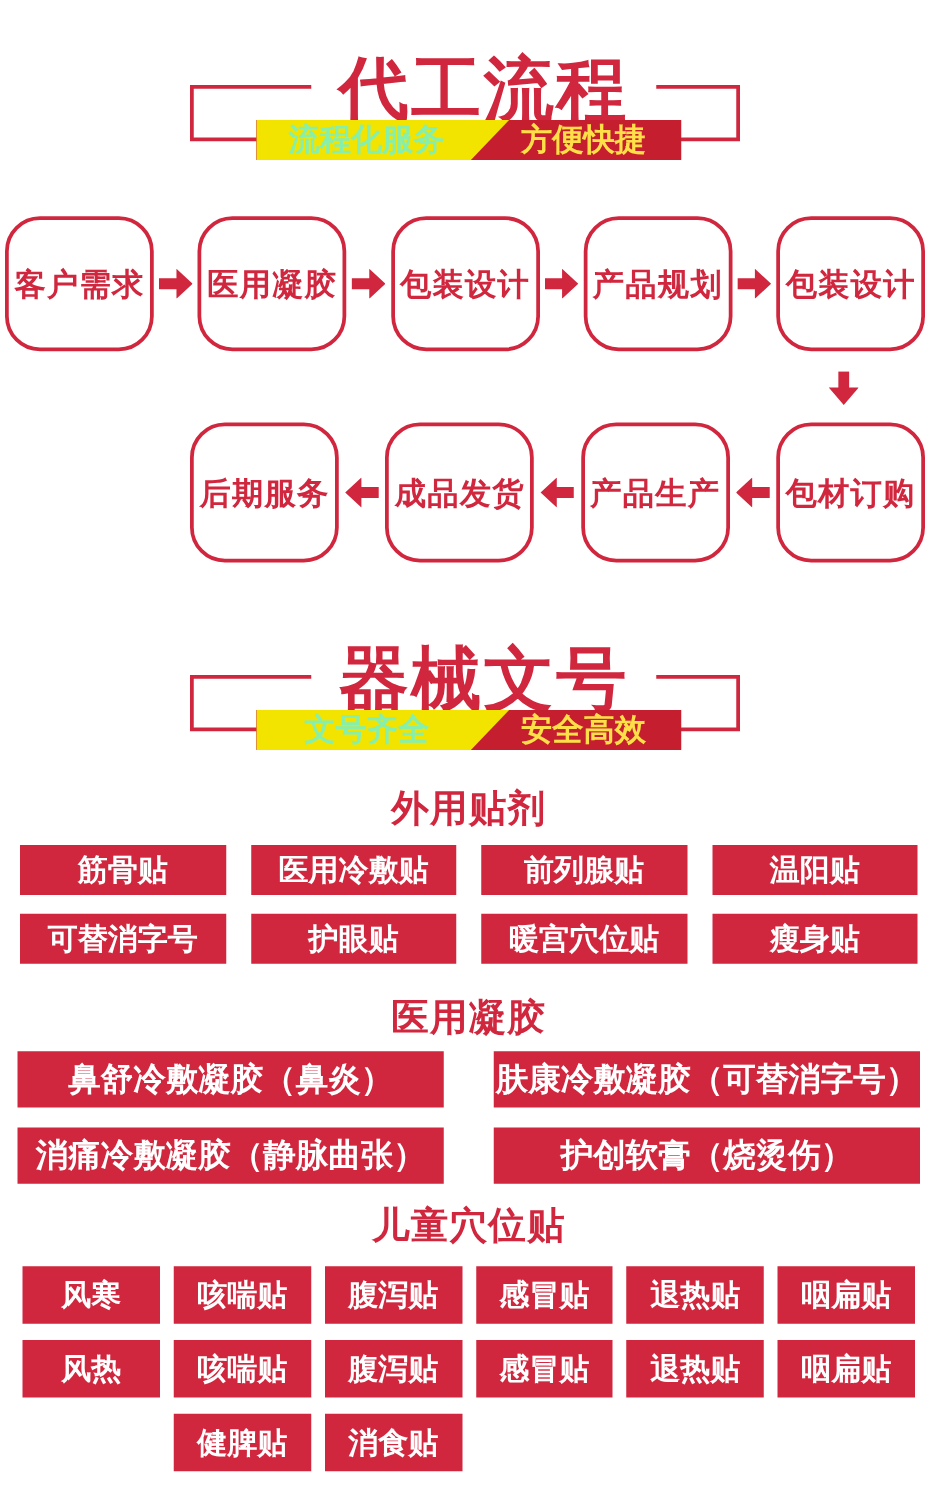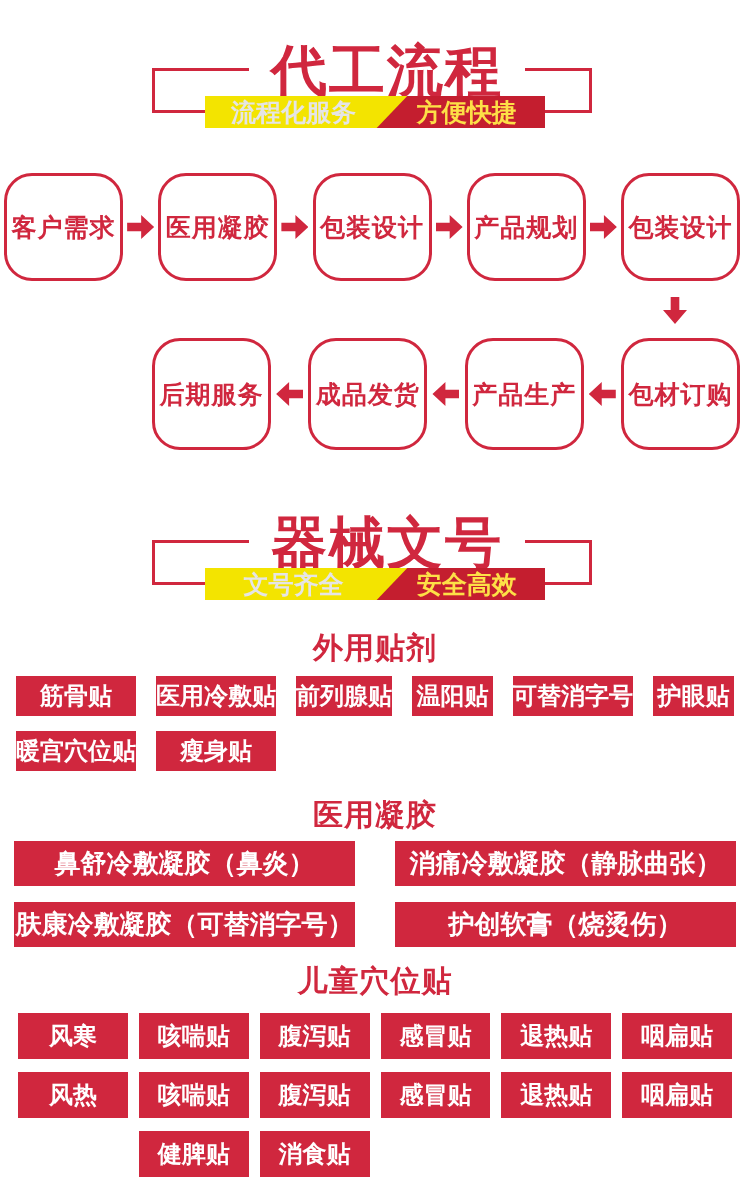--- a/index.html
+++ b/index.html
@@ -37,21 +37,21 @@
   }
   .ribbon-yellow{
     position:absolute;top:0;left:0;right:0;bottom:0;
     background:var(--ribbon-yellow);
     clip-path:polygon(0 0, 59.5% 0, 50.5% 100%, 0 100%);
   }
   .ribbon-left,.ribbon-right{
     position:absolute;top:0;line-height:32px;font-weight:bold;font-size:25px;
     text-align:center;z-index:4;white-space:nowrap;
   }
-  .ribbon-left{left:0;width:52%;color:#e5e5e5;}
+  .ribbon-left{left:0;width:52%;color:#86efac;}
   .ribbon-right{right:0;width:46%;color:#fde047;}
   
   .flow-row{display:flex;align-items:center;justify-content:space-between;}
   .flow-row-1{margin:45px 10px 0 4px;}
   .flow-row-2{margin:14px 10px 0 152px;}
   .flow-box{
     width:119px;height:108px;background:#ffffff;
     border:3px solid var(--red);border-radius:28px;
     display:flex;align-items:center;justify-content:center;
     flex:0 0 auto;
@@ -88,21 +88,21 @@
   .heading-2{margin-top:26px;}
   .heading-3{margin-top:16px;}
   .chip{
     background:var(--red);color:#ffffff;font-weight:bold;
     display:flex;align-items:center;justify-content:center;
     white-space:nowrap;
   }
   .grid{display:grid;}
   .grid-patches{
     margin:10px 16px 0 16px;
-    grid-template-columns:repeat(6,1fr);
+    grid-template-columns:repeat(4,1fr);
     gap:15px 20px;
   }
   .grid-patches .chip{height:40px;font-size:24px;}
   .grid-gels{
     margin:8px 14px 0 14px;
     grid-template-columns:repeat(2,1fr);
     gap:16px 40px;
   }
   .grid-gels .chip{height:45px;font-size:26px;}
   .grid-kids{
@@ -190,22 +190,22 @@
     <div class="chip">温阳贴</div>
     <div class="chip">可替消字号</div>
     <div class="chip">护眼贴</div>
     <div class="chip">暖宫穴位贴</div>
     <div class="chip">瘦身贴</div>
   </div>
 
   <h2 class="group-heading heading-2">医用凝胶</h2>
   <div class="grid grid-gels">
     <div class="chip">鼻舒冷敷凝胶（鼻炎）</div>
+    <div class="chip">肤康冷敷凝胶（可替消字号）</div>
     <div class="chip">消痛冷敷凝胶（静脉曲张）</div>
-    <div class="chip">肤康冷敷凝胶（可替消字号）</div>
     <div class="chip">护创软膏（烧烫伤）</div>
   </div>
 
   <h2 class="group-heading heading-3">儿童穴位贴</h2>
   <div class="grid grid-kids">
     <div class="chip">风寒</div>
     <div class="chip">咳喘贴</div>
     <div class="chip">腹泻贴</div>
     <div class="chip">感冒贴</div>
     <div class="chip">退热贴</div>

